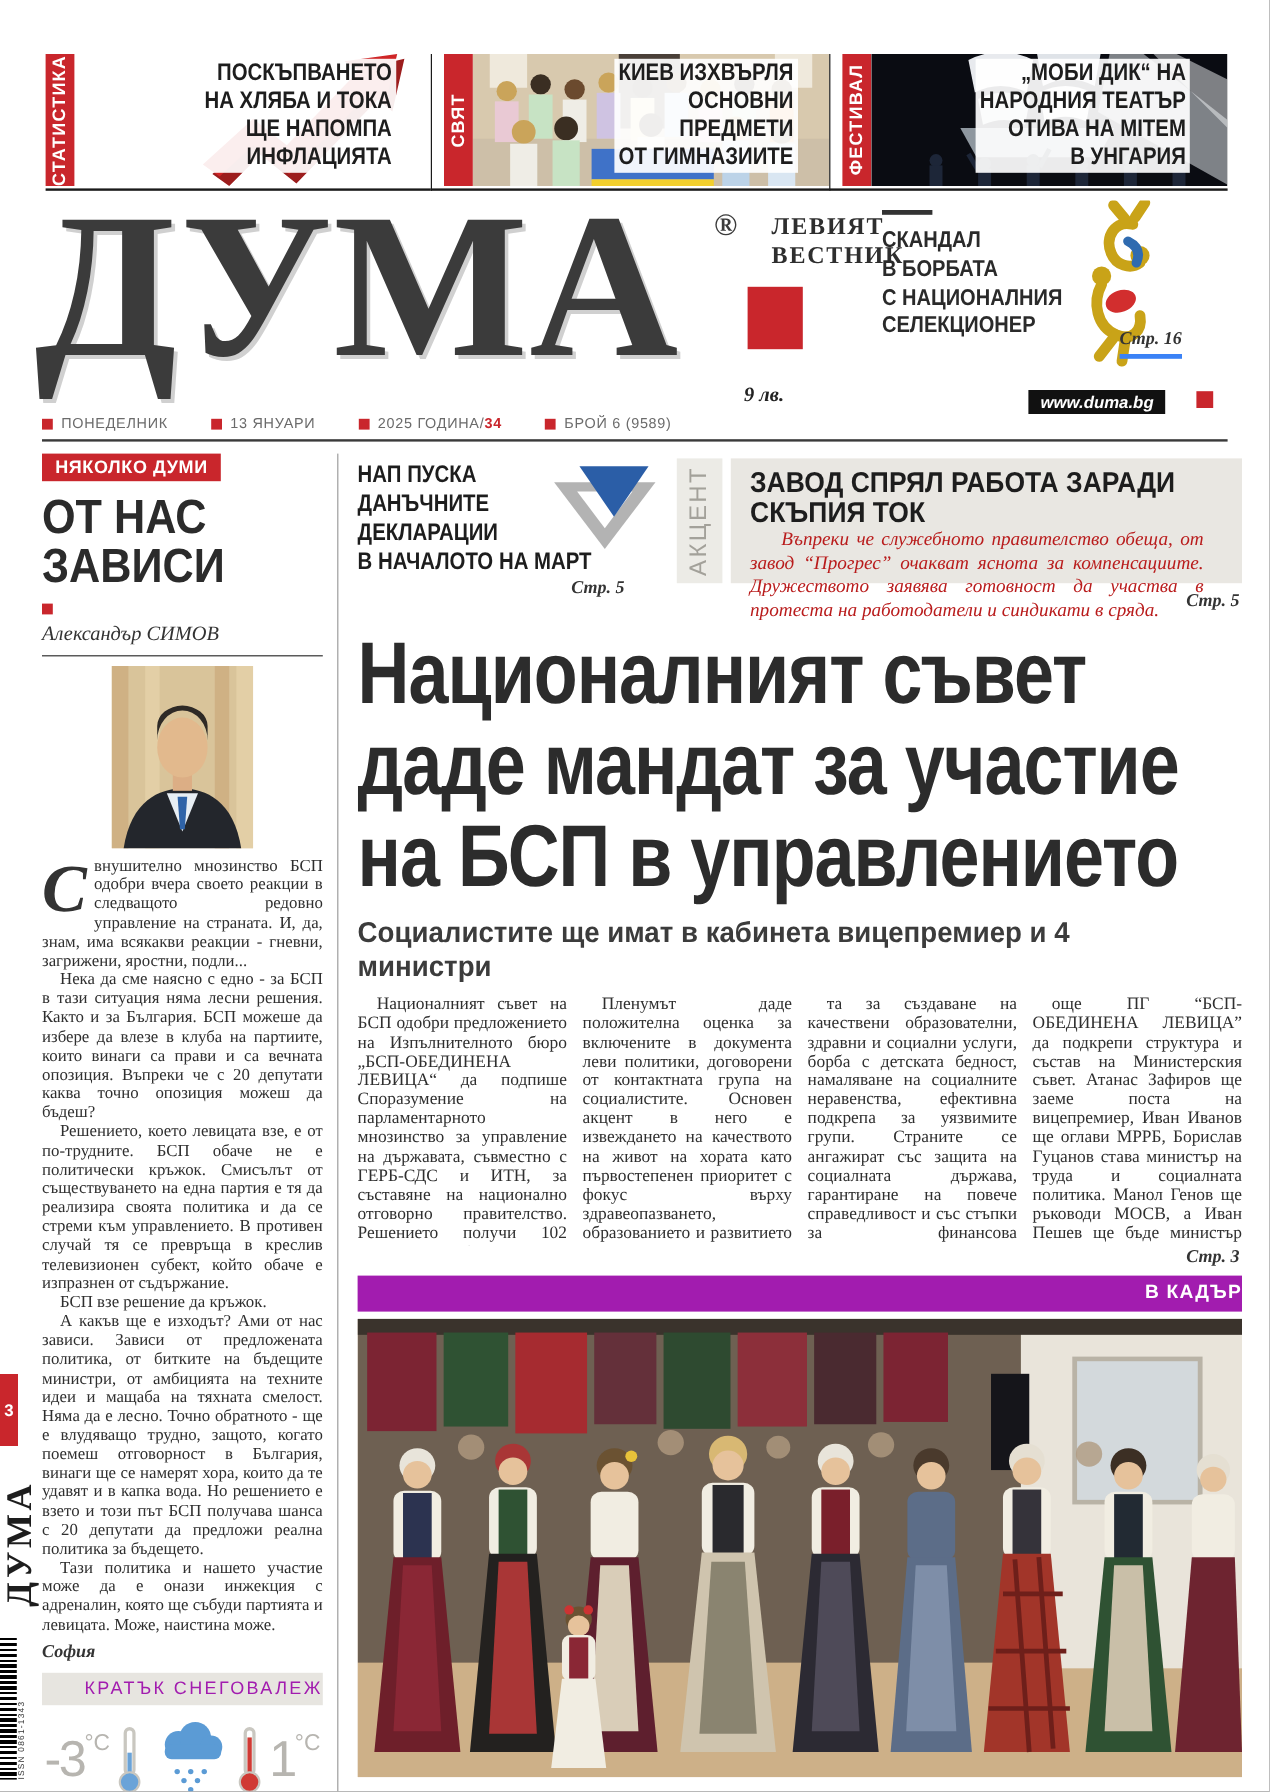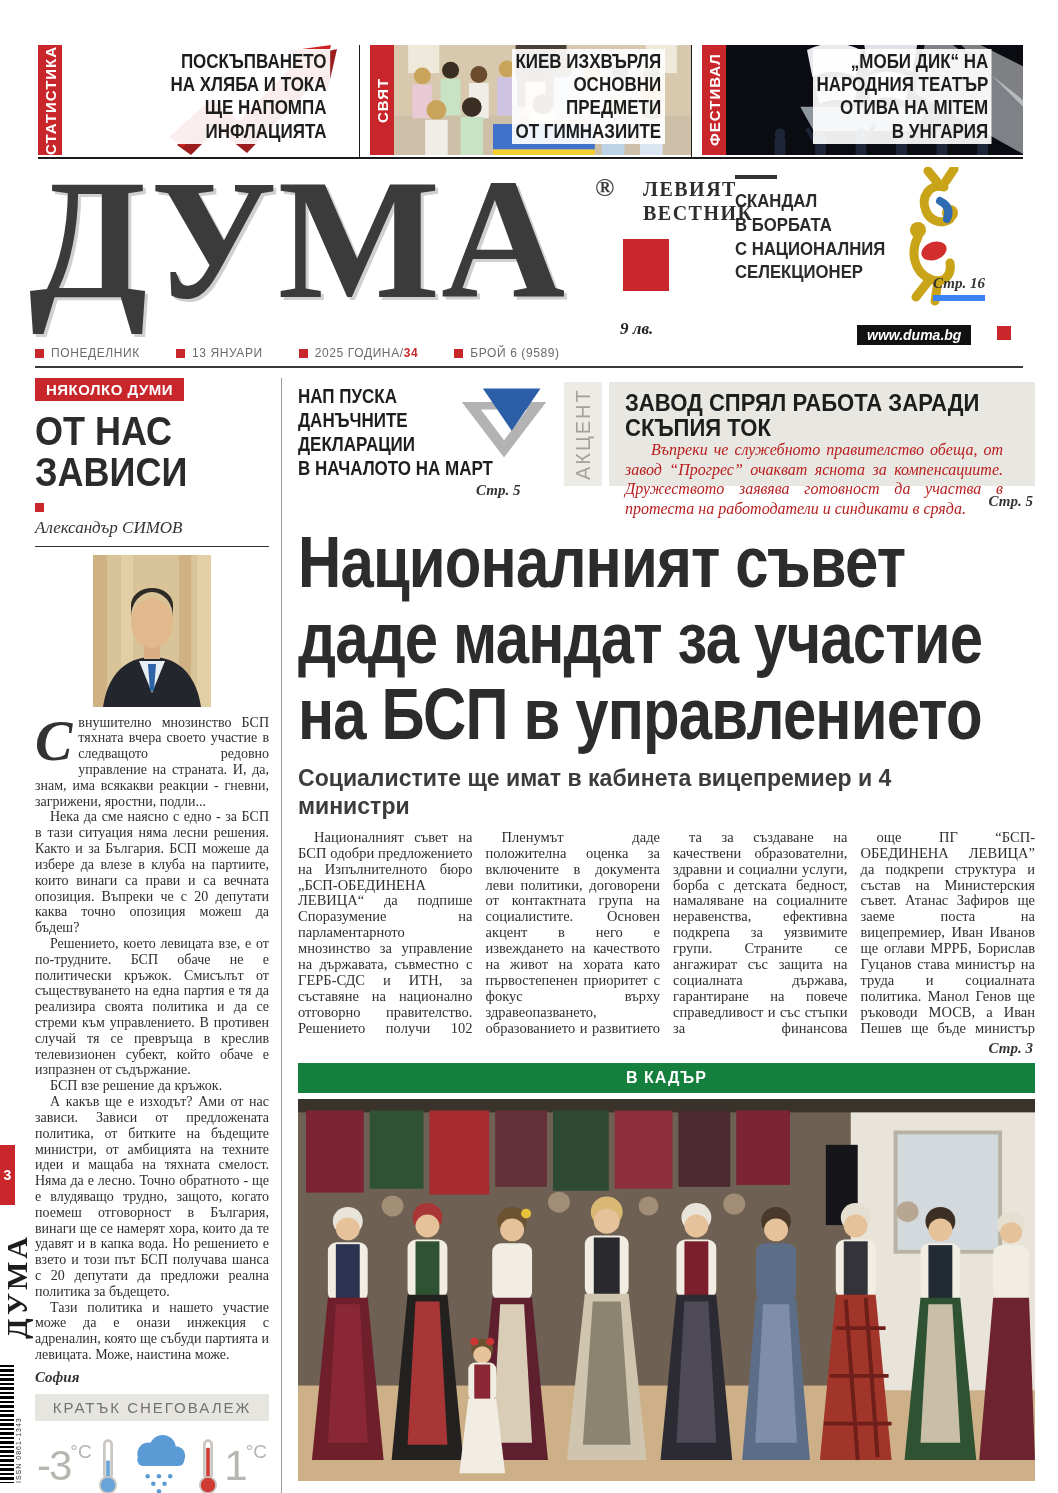--- a/index.html
+++ b/index.html
@@ -31,21 +31,21 @@
   .logo-reg{position:absolute;left:560px;top:6px;font:bold 26px "Liberation Serif",serif;color:#3b3b3b;}
   .tagline{position:absolute;left:608px;top:10px;font:bold 20px/1.2 "Liberation Serif",serif;
            letter-spacing:1.5px;color:#2e2e2e;white-space:pre-line;}
   .logo-square{position:absolute;left:588px;top:72px;width:46px;height:52px;background:#c9262c;}
   .scandal{position:absolute;left:700px;top:8px;width:190px;}
   .scandal-dash{width:42px;border-top:4px solid #333;margin-bottom:10px;}
   .scandal-title{font:bold 19px/1.25 "Liberation Sans",sans-serif;color:#2a2a2a;
                  white-space:pre-line;transform:scaleX(.88);transform-origin:0 0;}
   .wrestlers{position:absolute;left:845px;top:0;}
   .scandal-page{position:absolute;left:898px;top:108px;font:bold italic 15px "Liberation Serif",serif;
-                border-bottom:6px solid #3b82f6;padding-bottom:3px;}
+                border-bottom:4px solid #3b82f6;padding-bottom:3px;}
   .website{position:absolute;left:822px;top:158px;background:#111;color:#fff;
            font:bold italic 14px "Liberation Sans",sans-serif;padding:2px 10px;}
   .website-square{position:absolute;left:962px;top:159px;width:14px;height:14px;background:#c9262c;}
   .price{position:absolute;left:585px;top:152px;font:bold italic 17px "Liberation Serif",serif;color:#222;}
   .dateline{position:absolute;left:0;bottom:2px;display:flex;align-items:center;
             font:12px "Liberation Sans",sans-serif;color:#6b6b6b;letter-spacing:.6px;}
   .dateline .sq{width:9px;height:9px;background:#c9262c;margin:0 7px 0 0;flex:none;}
   .dateline .item{margin-right:36px;display:flex;align-items:center;text-align:right;}
   .accent-red-txt{color:#c9262c;font-weight:bold;}
   .mast-rule{border:none;border-top:2px solid #3a3a3a;margin:4px 35px 0 35px;}
@@ -63,21 +63,21 @@
   .op-bullet{width:9px;height:9px;background:#c9262c;margin:10px 0 6px 0;}
   .op-author{font:italic 17px "Liberation Serif",serif;color:#333;margin-bottom:8px;}
   .op-rule{border:none;border-top:1.5px solid #333;margin:0 0 8px 0;}
   .portrait{display:block;margin:0 auto 8px auto;}
   .op-text{height:648px;overflow:hidden;text-align:justify;font:14px/1.13 "Liberation Serif",serif;color:#2f2f2f;}
   .op-text p{margin:0;text-indent:15px;}
   .op-text p.first{text-indent:0;}
   .dropcap{float:left;font:italic bold 56px/0.82 "Liberation Serif",serif;color:#333;
            margin:4px 6px 0 0;}
   .op-city{font:bold italic 15px "Liberation Serif",serif;margin:6px 0 8px 0;}
-  .wx-bar{background:#e7e5e0;color:#737373;text-align:center;
+  .wx-bar{background:#e7e5e0;color:#a21caf;text-align:right;
           font:15px "Liberation Sans",sans-serif;letter-spacing:2px;padding:5px 0;}
   .wx-row{display:flex;align-items:center;justify-content:space-between;margin-top:14px;padding:0 2px;}
   .wx-temp{font:42px "Liberation Sans",sans-serif;color:#b7b5b0;letter-spacing:-2px;}
   .wx-unit{font-size:19px;vertical-align:22px;letter-spacing:0;}
 
   
   .nap-akcent{display:flex;margin-top:4px;}
   .nap{position:relative;width:262px;flex:none;height:128px;}
   .nap-title{position:absolute;left:0;top:2px;font:bold 20px/1.2 "Liberation Sans",sans-serif;
              color:#1d1d1d;white-space:pre-line;transform:scaleX(.85);transform-origin:0 0;width:118%;}
@@ -96,21 +96,21 @@
   .akcent-page{text-align:right;font:bold italic 15px "Liberation Serif",serif;margin-top:7px;padding-right:2px;}
 
   .headline{margin:14px 0 0 0;font:bold 73px/1.04 "Liberation Sans",sans-serif;color:#2c2c2c;
             letter-spacing:-1px;white-space:pre-line;transform:scaleX(.82);transform-origin:0 0;width:122%;}
   .subhead{margin:12px 0 10px 0;font:bold 24px "Liberation Sans",sans-serif;color:#3c3c3c;
            transform:scaleX(.96);transform-origin:0 0;}
   .article-cols{display:flex;gap:13px;height:208px;overflow:hidden;}
   .article-col{flex:1;text-align:justify;font:14.5px/1.1 "Liberation Serif",serif;color:#2f2f2f;text-indent:16px;}
   .article-page{text-align:right;font:bold italic 15px "Liberation Serif",serif;margin:2px 2px 6px 0;}
 
-  .photo-banner{background:#15803d;color:#fff;text-align:center;
+  .photo-banner{background:#a21caf;color:#fff;text-align:right;
                 font:bold 16px "Liberation Sans",sans-serif;letter-spacing:1px;padding:6px 0;}
   .photo-figure{margin-top:6px;}
 
   
   .spine{position:absolute;left:0;top:1145px;width:22px;}
   .spine-badge{width:15px;height:60px;background:#c9262c;color:#fff;
                font:bold 14px "Liberation Sans",sans-serif;display:flex;align-items:center;justify-content:center;}
   .spine-title{margin-top:14px;writing-mode:vertical-rl;transform:rotate(180deg);
                font:bold 30px "Liberation Serif",serif;color:#1d1d1d;letter-spacing:3px;height:120px;}
   .barcode{margin-top:26px;width:17px;height:118px;
@@ -323,21 +323,21 @@
           <rect x="104" y="0" width="14" height="152" fill="#e3cfa6"></rect>
         <path d="M10,152 C16,112 40,102 59,102 C78,102 102,112 108,152 Z" fill="#23262c"></path>
         <polygon points="46,106 72,106 59,138" fill="#e8eef4"></polygon>
         <polygon points="55,109 63,109 61,136 57,136" fill="#2f63a8"></polygon>
         <rect x="51" y="88" width="16" height="16" fill="#dcae85"></rect>
         <ellipse cx="59" cy="68" rx="21" ry="25" fill="#e2b98d"></ellipse>
         <path d="M38,62 A21,25 0 0 1 80,62 L80,50 A21,17 0 0 0 38,50 Z" fill="#2e2a26"></path>
       </svg>
 
       <div class="op-text">
-        <p class="first"><span class="dropcap">С</span><span>внушително мнозинство БСП тяхната вчера своето участие в следващото редовно управление на страната. И, да, знам, има всякакви реакции - гневни, загрижени, яростни, подли...</span></p>
+        <p class="first"><span class="dropcap">С</span><span>внушително мнозинство БСП одобри вчера своето реакции в следващото редовно управление на страната. И, да, знам, има всякакви реакции - гневни, загрижени, яростни, подли...</span></p>
         <p>Нека да сме наясно с едно - за БСП в тази ситуация няма лесни решения. Както и за България. БСП можеше да избере да влезе в клуба на партиите, които винаги са прави и са вечната опозиция. Въпреки че с 20 депутати каква точно опозиция можеш да бъдеш?</p>
         <p>Решението, което левицата взе, е от по-трудните. БСП обаче не е политически кръжок. Смисълът от съществуването на една партия е тя да реализира своята политика и да се стреми към управлението. В противен случай тя се превръща в креслив телевизионен субект, който обаче е изпразнен от съдържание.</p>
         <p>БСП взе решение да кръжок.</p>
         <p>А какъв ще е изходът? Ами от нас зависи. Зависи от предложената политика, от битките на бъдещите министри, от амбицията на техните идеи и мащаба на тяхната смелост. Няма да е лесно. Точно обратното - ще е влудяващо трудно, защото, когато поемеш отговорност в България, винаги ще се намерят хора, които да те удавят и в капка вода. Но решението е взето и този път БСП получава шанса с 20 депутати да предложи реална политика за бъдещето.</p>
         <p>Тази политика и нашето участие може да е онази инжекция с адреналин, която ще събуди партията и левицата. Може, наистина може.</p>
 
       </div>
 
       <div class="op-city">София</div>
       <div class="wx-bar">КРАТЪК СНЕГОВАЛЕЖ</div>

